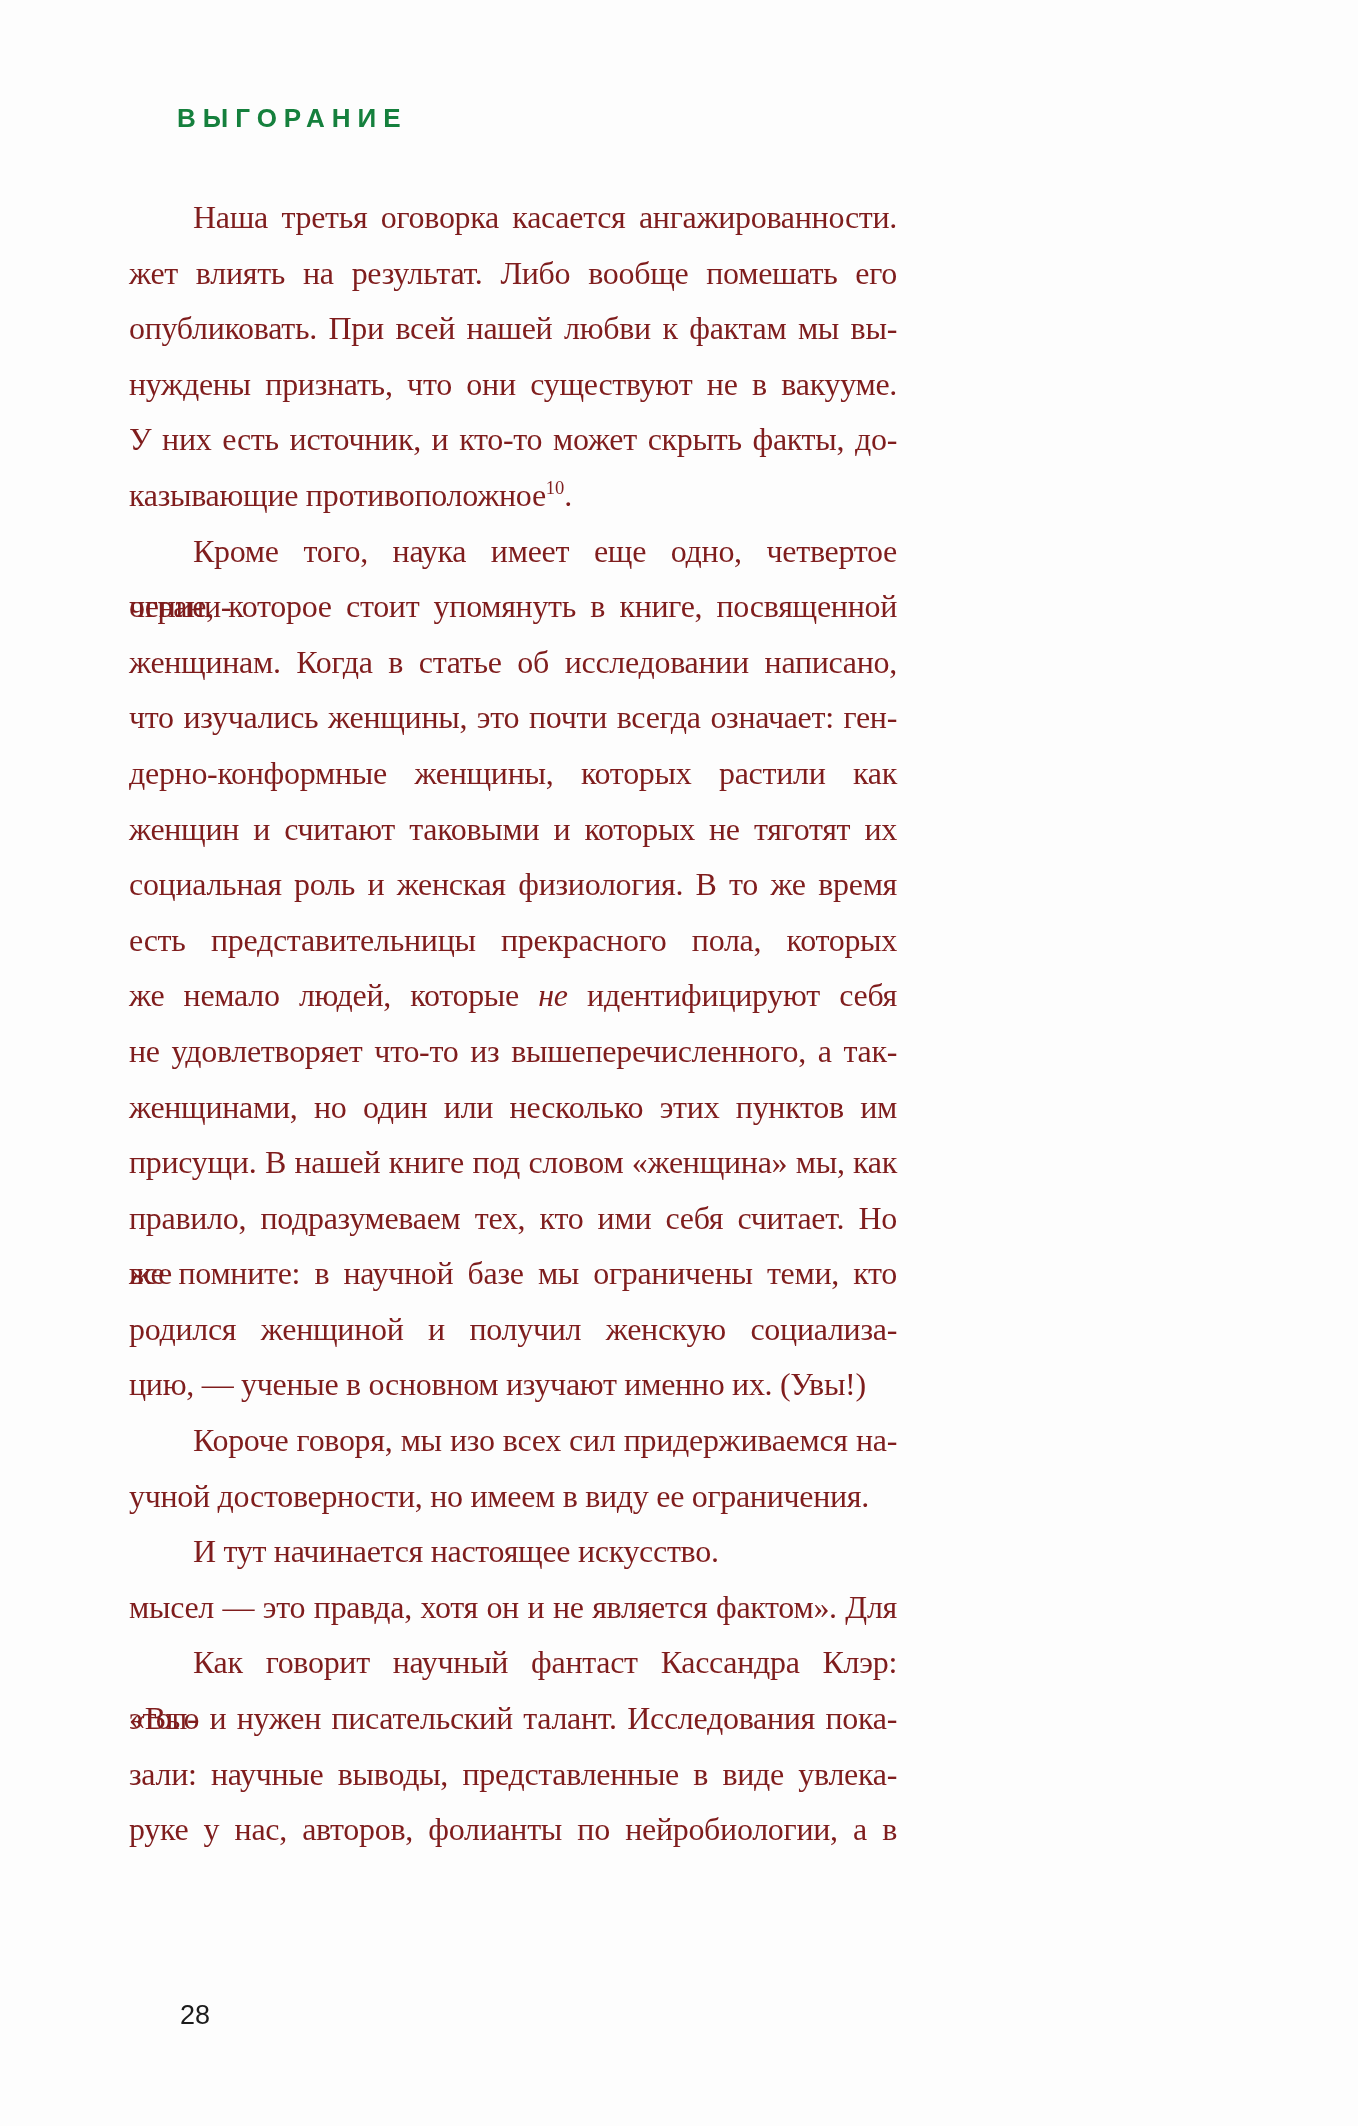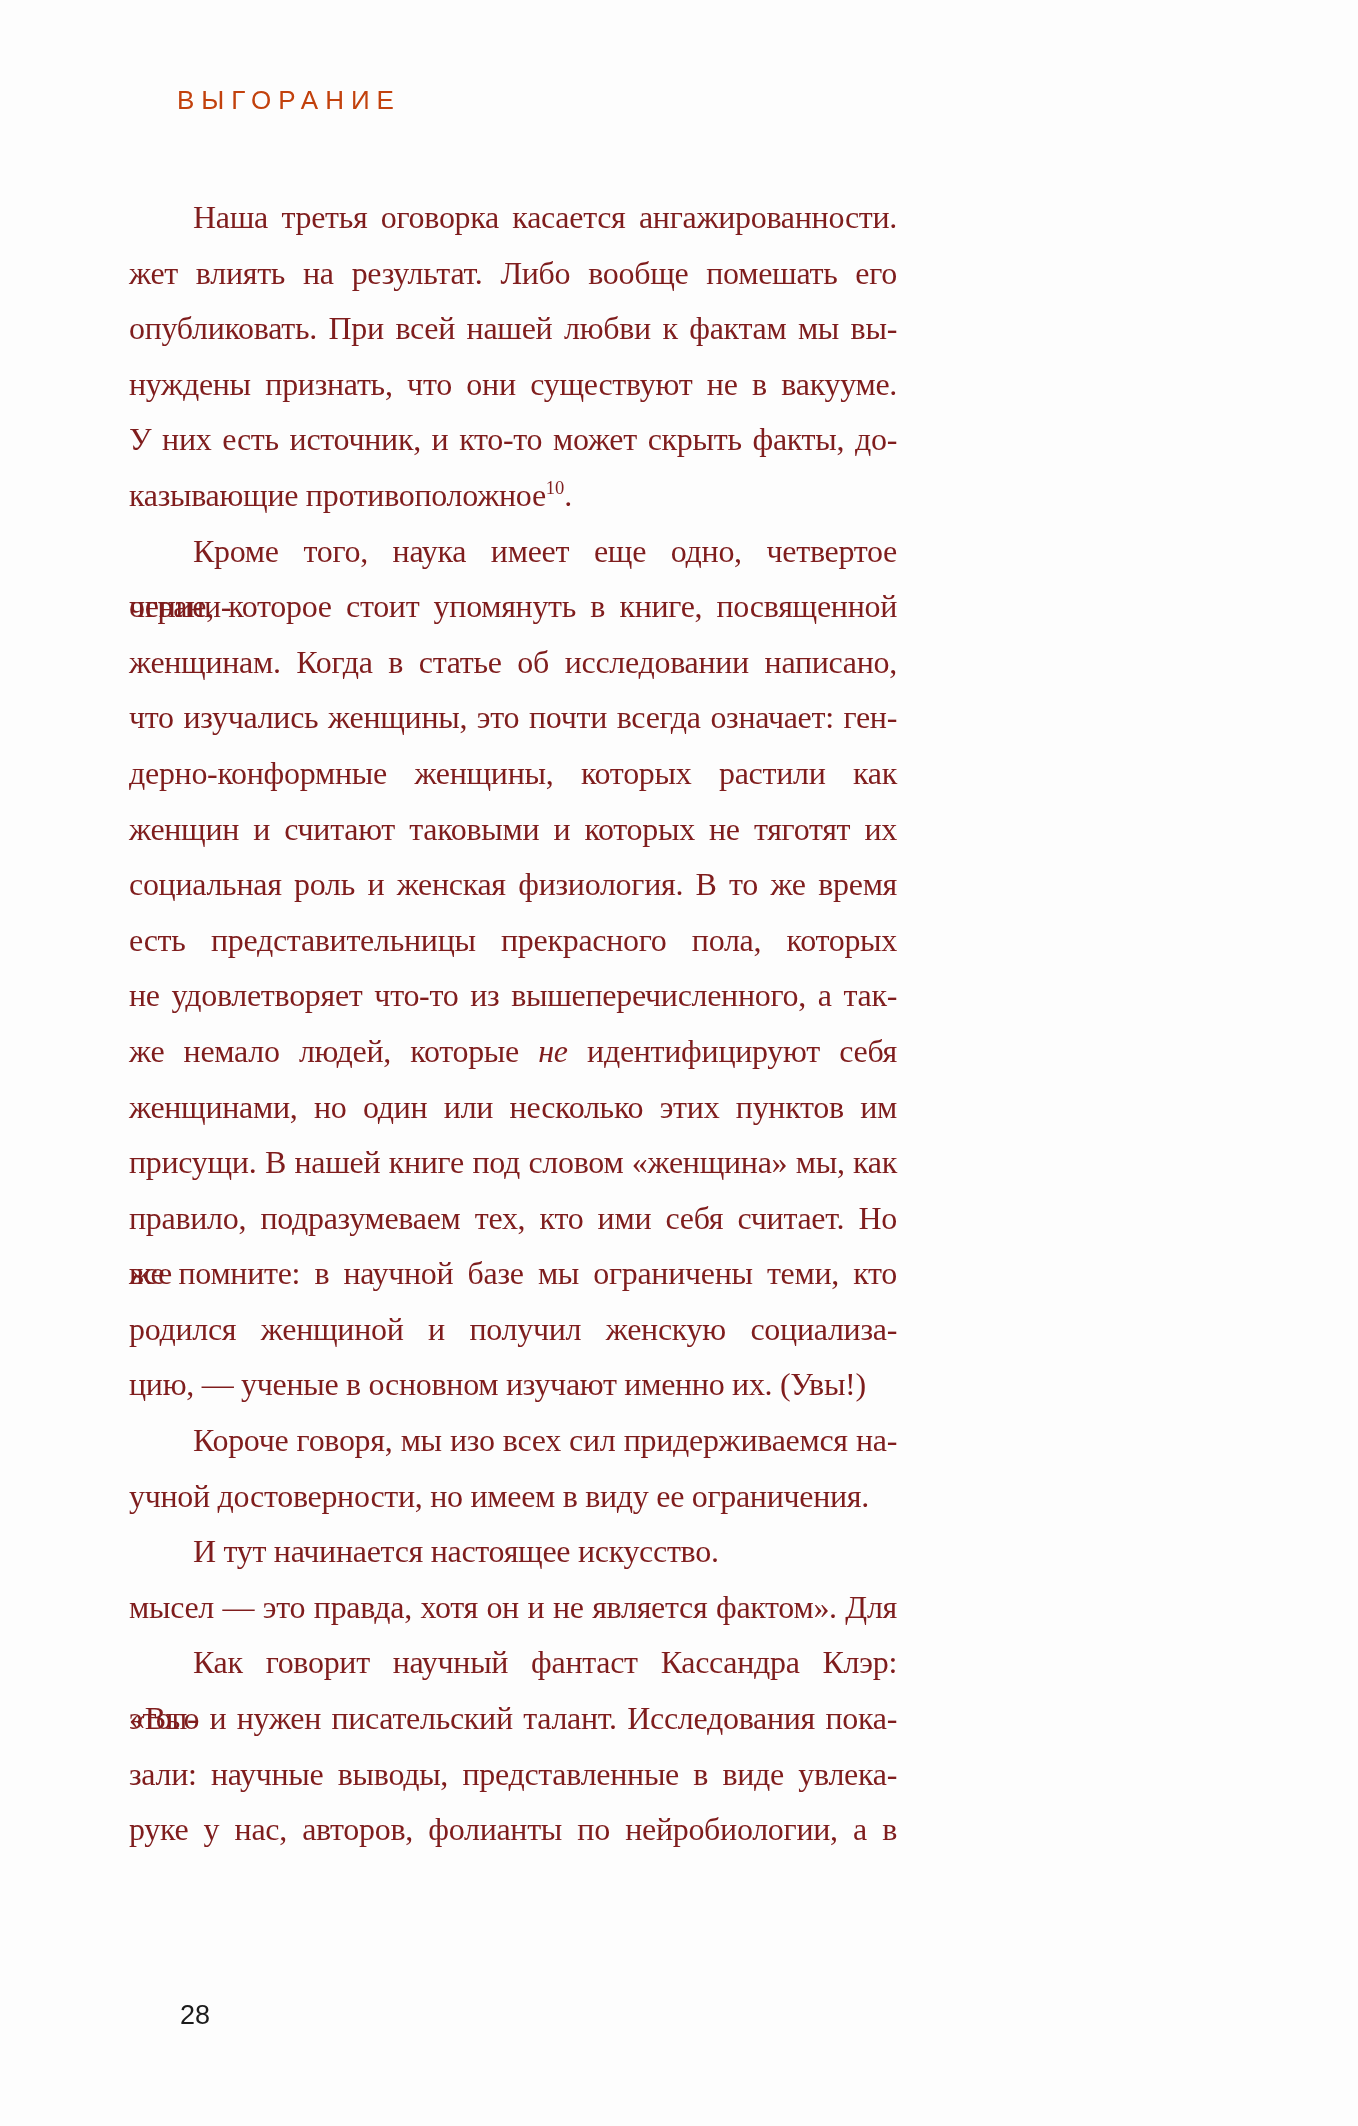--- a/index.html
+++ b/index.html
@@ -9,26 +9,26 @@
     font-family: "Liberation Serif", "DejaVu Serif", serif;
   }
   .page {
     position: relative;
     width: 1358px; height: 2126px;
     background: #fdfdfd;
     overflow: hidden;
   }
   .running-header {
     position: absolute;
-    left: 177px; top: 85px;
+    left: 177px; top: 103px;
     font-family: "Liberation Sans", "DejaVu Sans", sans-serif;
     font-size: 26px;
-    font-weight: 400;
+    font-weight: 700;
     letter-spacing: 7px;
-    color: #c2410c;
+    color: #15803d;
   }
   .body-text {
     position: absolute;
     left: 129px; top: 190px;
     width: 768px;
     font-size: 32px;
     letter-spacing: -0.3px;
     color: #7f1d1d;
   }
   .line {
@@ -70,22 +70,22 @@
       <div class="line j"><span>У них есть источник, и кто-то может скрыть факты, до-</span></div>
       <div class="line"><span>казывающие противоположное</span><span class="sup">10</span><span>.</span></div>
       <div class="line j ind"><span>Кроме того, наука имеет еще одно, четвертое ограни-</span></div>
       <div class="line j"><span>чение, которое стоит упомянуть в книге, посвященной</span></div>
       <div class="line j"><span>женщинам. Когда в статье об исследовании написано,</span></div>
       <div class="line j"><span>что изучались женщины, это почти всегда означает: ген-</span></div>
       <div class="line j"><span>дерно-конформные женщины, которых растили как</span></div>
       <div class="line j"><span>женщин и считают таковыми и которых не тяготят их</span></div>
       <div class="line j"><span>социальная роль и женская физиология. В то же время</span></div>
       <div class="line j"><span>есть представительницы прекрасного пола, которых</span></div>
+      <div class="line j"><span>же немало людей, которые </span><span class="it">не</span><span> идентифицируют себя</span></div>
       <div class="line j"><span>не удовлетворяет что-то из вышеперечисленного, а так-</span></div>
-      <div class="line j"><span>же немало людей, которые </span><span class="it">не</span><span> идентифицируют себя</span></div>
       <div class="line j"><span>женщинами, но один или несколько этих пунктов им</span></div>
       <div class="line j"><span>присущи. В нашей книге под словом «женщина» мы, как</span></div>
       <div class="line j"><span>правило, подразумеваем тех, кто ими себя считает. Но все</span></div>
       <div class="line j"><span>же помните: в научной базе мы ограничены теми, кто</span></div>
       <div class="line j"><span>родился женщиной и получил женскую социализа-</span></div>
       <div class="line"><span>цию, — ученые в основном изучают именно их. (Увы!)</span></div>
       <div class="line j ind"><span>Короче говоря, мы изо всех сил придерживаемся на-</span></div>
       <div class="line"><span>учной достоверности, но имеем в виду ее ограничения.</span></div>
       <div class="line ind"><span>И тут начинается настоящее искусство.</span></div>
       <div class="line j"><span>мысел — это правда, хотя он и не является фактом». Для</span></div>

